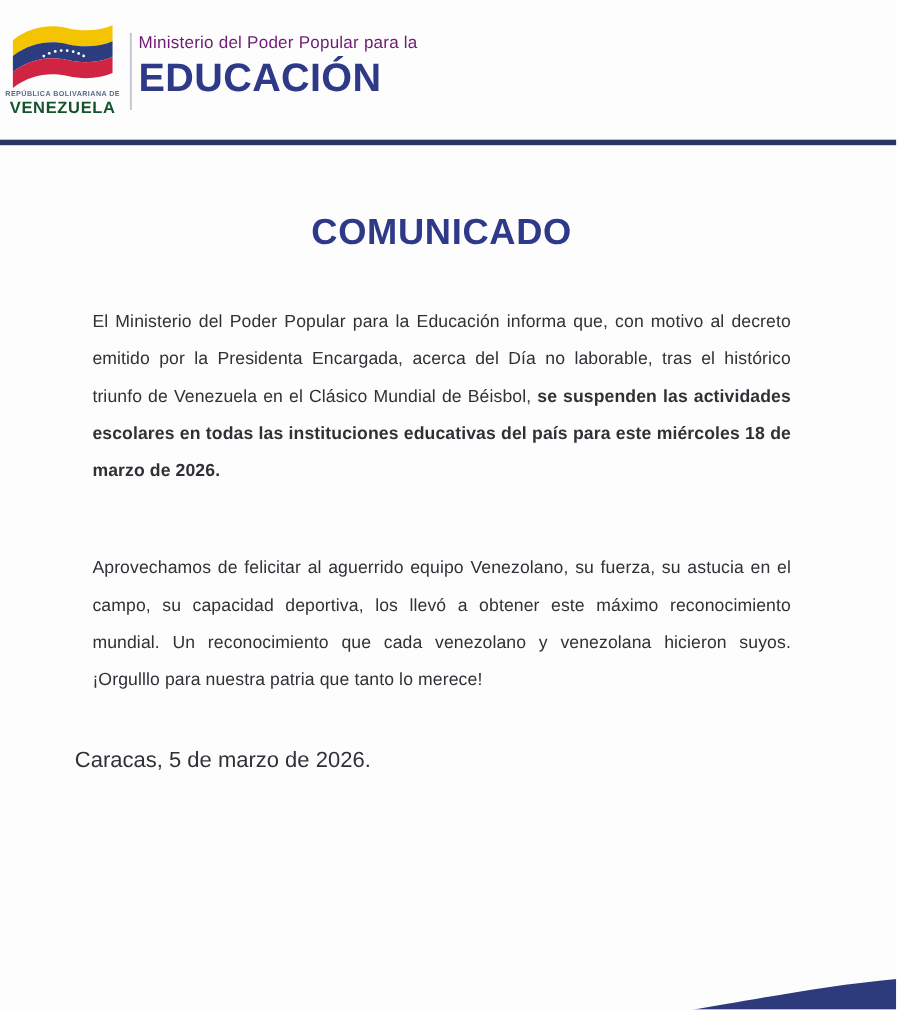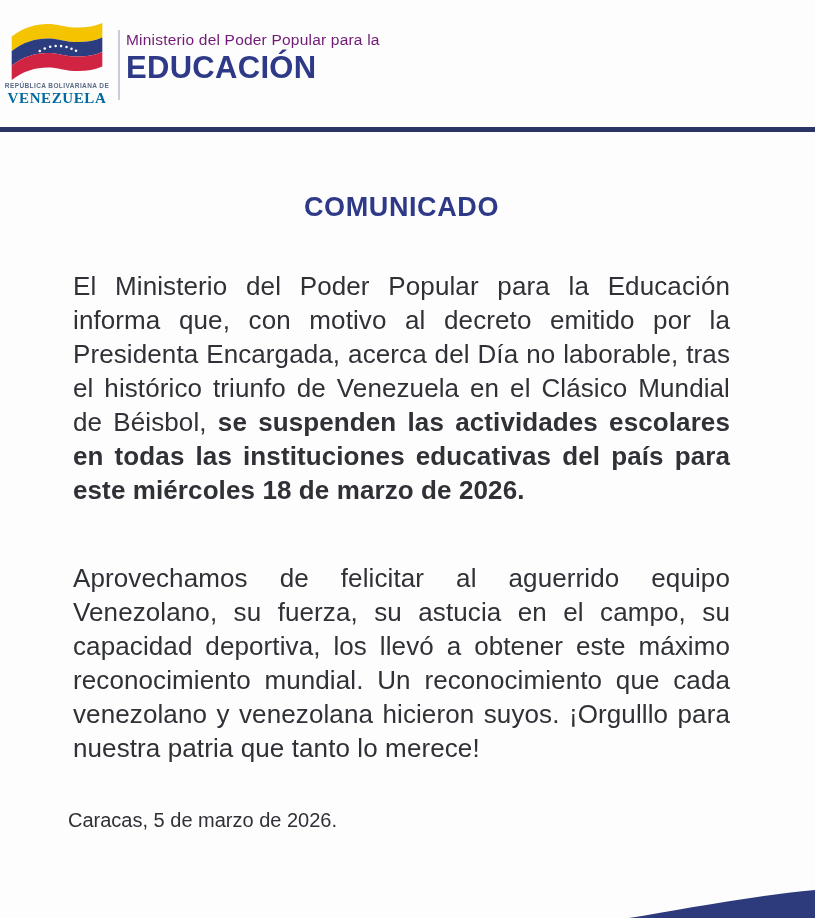--- a/index.html
+++ b/index.html
@@ -27,41 +27,40 @@
     font-weight: 700;
     letter-spacing: 0.4px;
     color: #5a6a85;
     white-space: nowrap;
   }
   .logo-caption-big {
     margin-top: 1px;
     font-size: 15px;
     font-weight: 800;
     letter-spacing: 0.6px;
-    color: #0369a1;
+    color: #14532d;
     white-space: nowrap;
-    font-family: Liberation Serif, serif;
   }
   .v-divider {
     position: absolute;
     left: 118px;
     top: 30px;
     width: 2px;
     height: 70px;
     background: #c9ced6;
   }
   .ministry { position: absolute; left: 126px; top: 31px; }
   .ministry-line {
     font-size: 15.5px;
     color: #701a75;
     letter-spacing: 0.2px;
   }
   .ministry-name {
     margin-top: 1px;
-    font-size: 31px;
+    font-size: 36px;
     font-weight: 800;
     letter-spacing: 0.3px;
     color: #2e3a87;
   }
   .rule {
     position: absolute;
     top: 127px;
     left: 0;
     width: 100%;
     height: 5px;
@@ -71,28 +70,28 @@
   
   .content {
     position: absolute;
     top: 132px;
     left: 68px;
     width: 667px;
   }
   .title {
     margin: 60px 0 0 0;
     text-align: center;
-    font-size: 27px;
+    font-size: 33px;
     font-weight: 800;
     letter-spacing: 0.6px;
     color: #2e3a87;
   }
   .body-par {
-    margin: 5px;
-    font-size: 26px;
+    margin: 16px;
+    font-size: 16px;
     line-height: 34px;
     color: #2f3136;
     text-align: justify;
     letter-spacing: 0.1px;
   }
   .p1 { margin-top: 46px; }
   .p2 { margin-top: 54px; }
   .body-par strong { font-weight: 700; }
   .dateline {
     margin: 44px 0 0 0;

